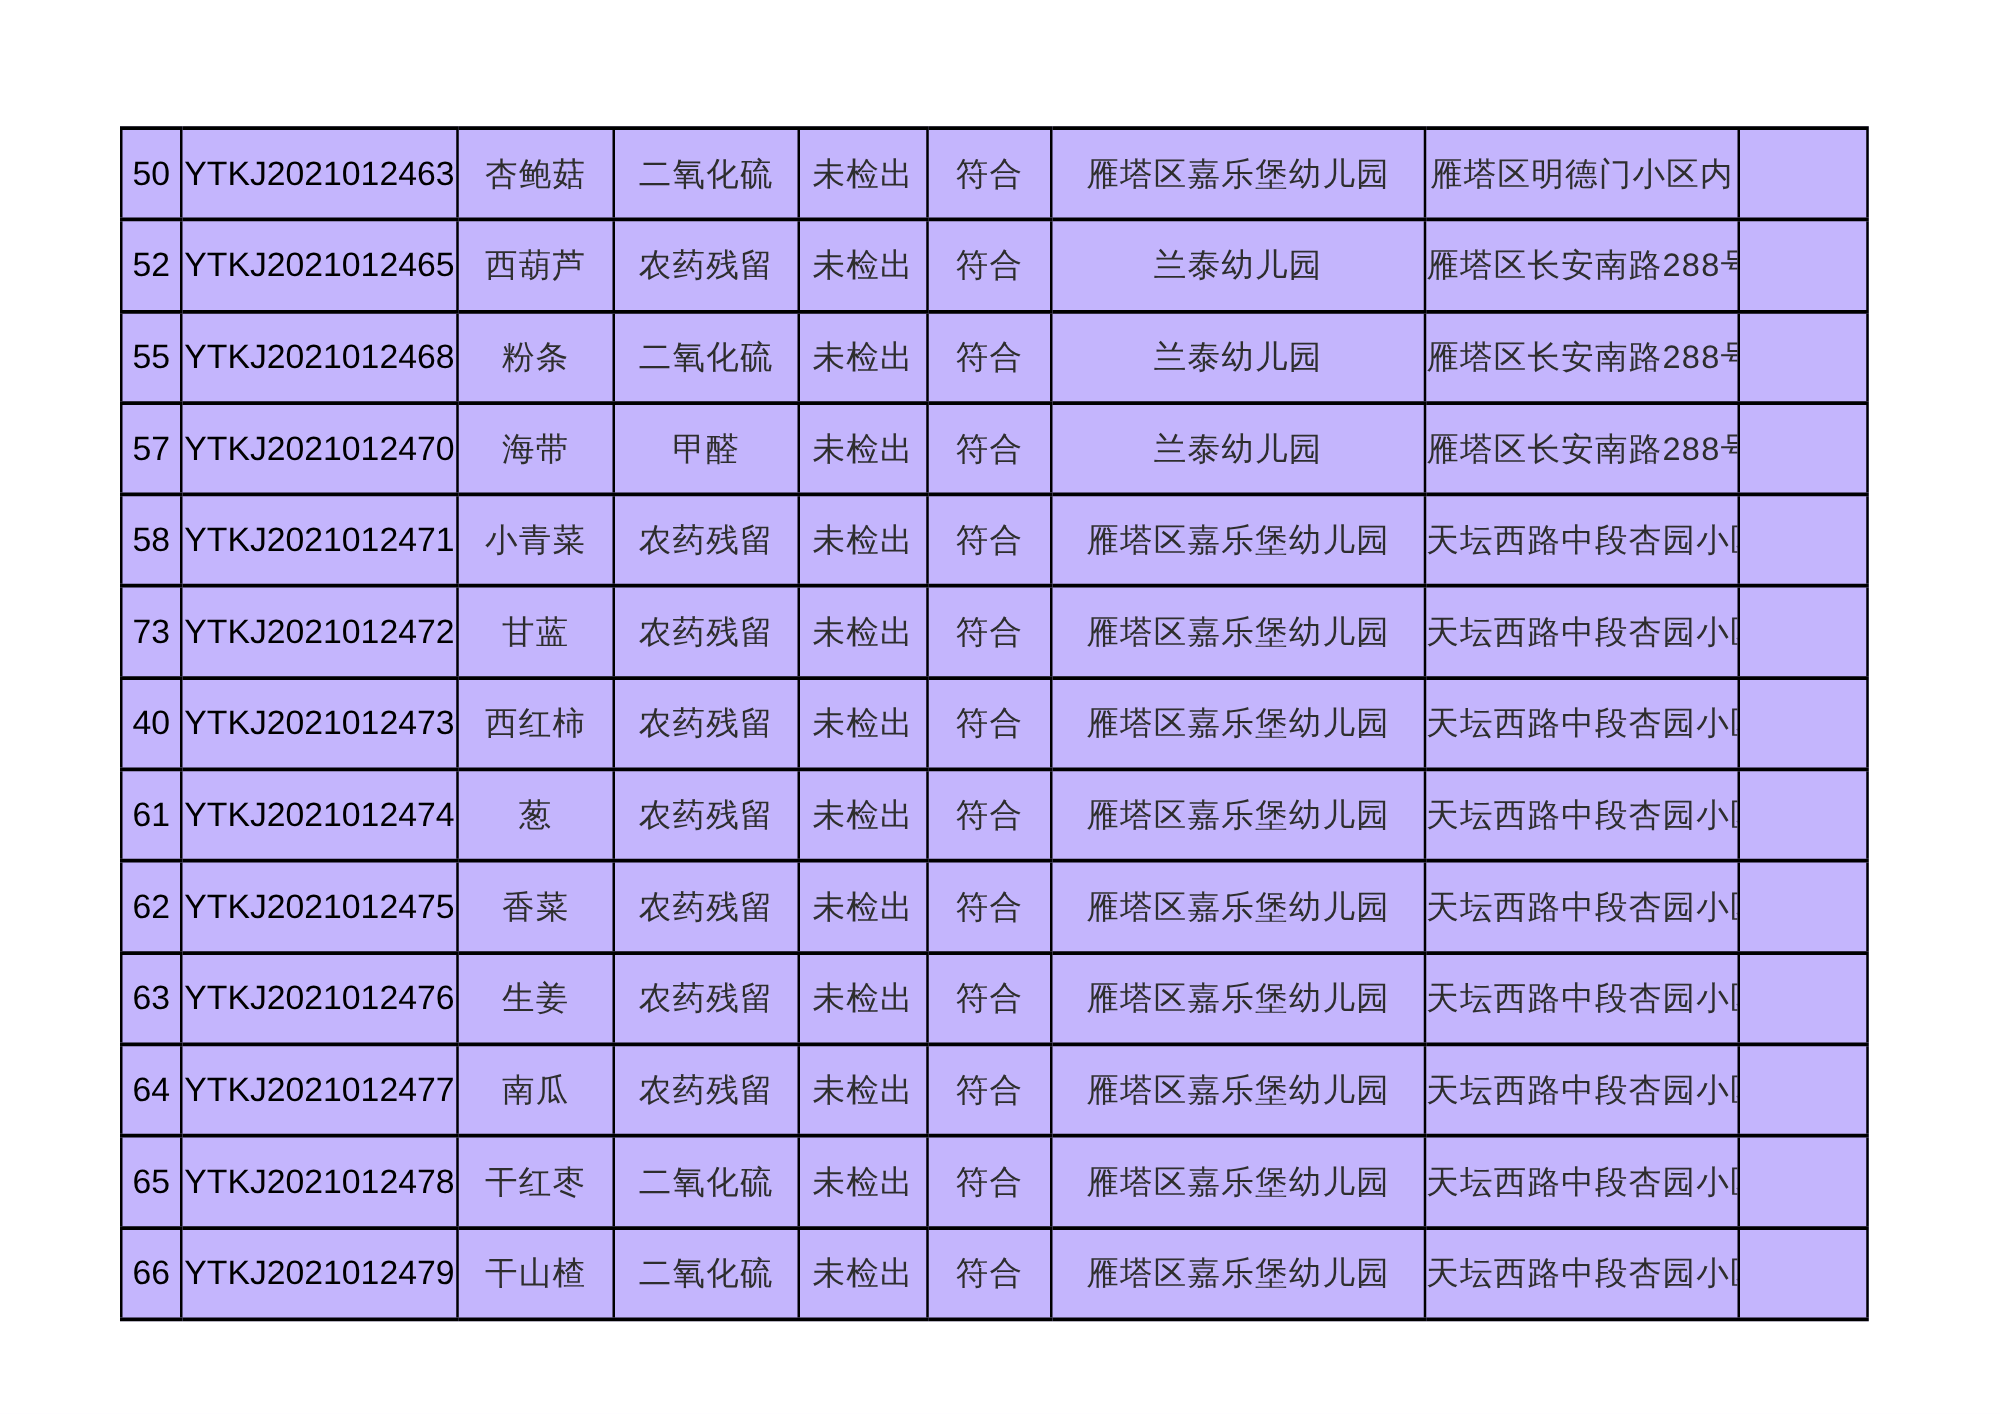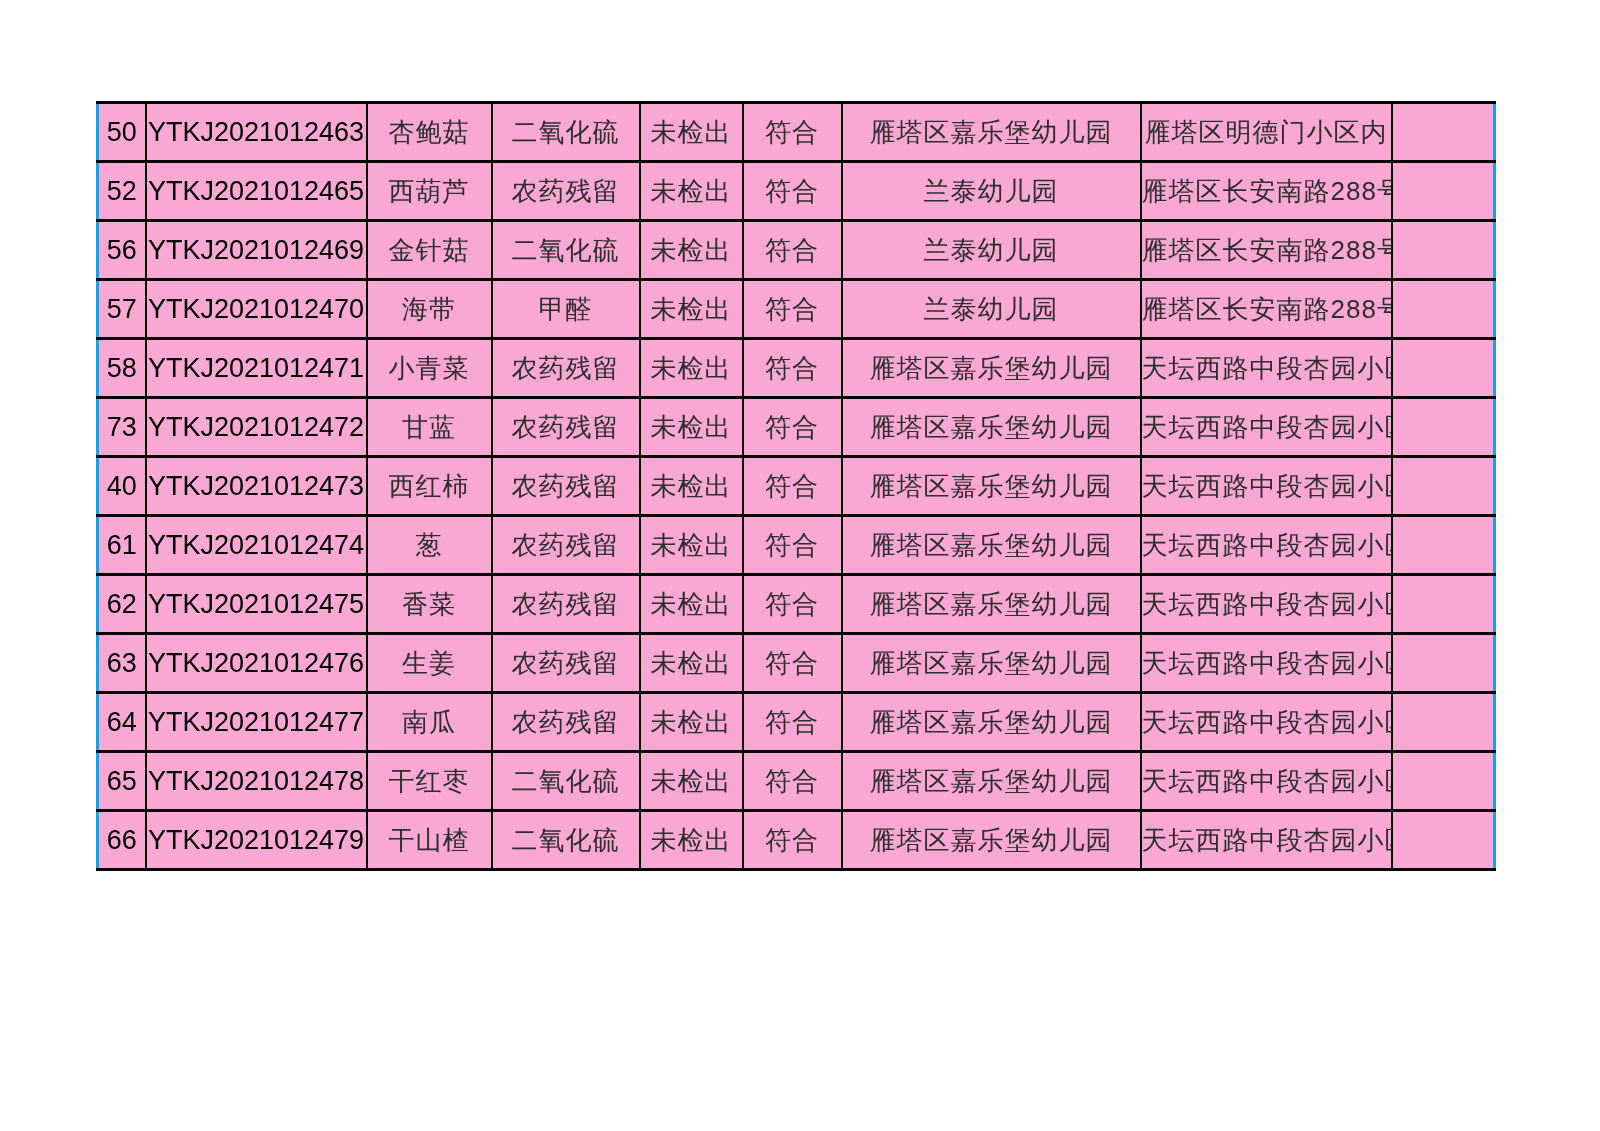--- a/index.html
+++ b/index.html
@@ -12,25 +12,25 @@
     width: 1600px;
     height: 1131px;
     background: #ffffff;
     overflow: hidden;
   }
   table.inspection {
     position: absolute;
     left: 96px;
     top: 101px;
     width: 1397px;
-    height: 770px;
+    height: 956px;
     border-collapse: collapse;
     table-layout: fixed;
-    background: #f9a8d4;
-    border: 3px solid #0ea5e9;
+    background: #c4b5fd;
+    border: 1px solid #0ea5e9;
   }
   table.inspection td {
     border: 3px solid #000000;
     border-left-width: 2px;
     border-right-width: 2px;
     padding: 0;
     text-align: center;
     vertical-align: middle;
     white-space: nowrap;
     overflow: hidden;
@@ -91,23 +91,23 @@
           <td class="col-code">YTKJ2021012465</td>
           <td class="col-sample">西葫芦</td>
           <td class="col-test_item">农药残留</td>
           <td class="col-result">未检出</td>
           <td class="col-conclusion">符合</td>
           <td class="col-org">兰泰幼儿园</td>
           <td class="col-address">雁塔区长安南路288号</td>
           <td class="col-note"></td>
         </tr>
         <tr>
-          <td class="col-index">56</td>
-          <td class="col-code">YTKJ2021012469</td>
-          <td class="col-sample">金针菇</td>
+          <td class="col-index">55</td>
+          <td class="col-code">YTKJ2021012468</td>
+          <td class="col-sample">粉条</td>
           <td class="col-test_item">二氧化硫</td>
           <td class="col-result">未检出</td>
           <td class="col-conclusion">符合</td>
           <td class="col-org">兰泰幼儿园</td>
           <td class="col-address">雁塔区长安南路288号</td>
           <td class="col-note"></td>
         </tr>
         <tr>
           <td class="col-index">57</td>
           <td class="col-code">YTKJ2021012470</td>

